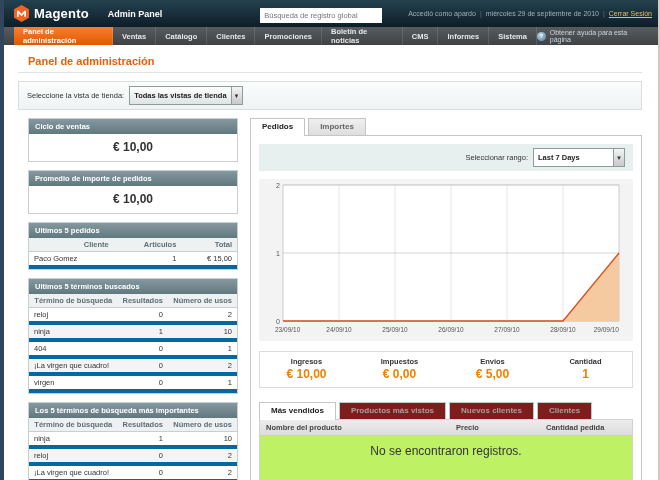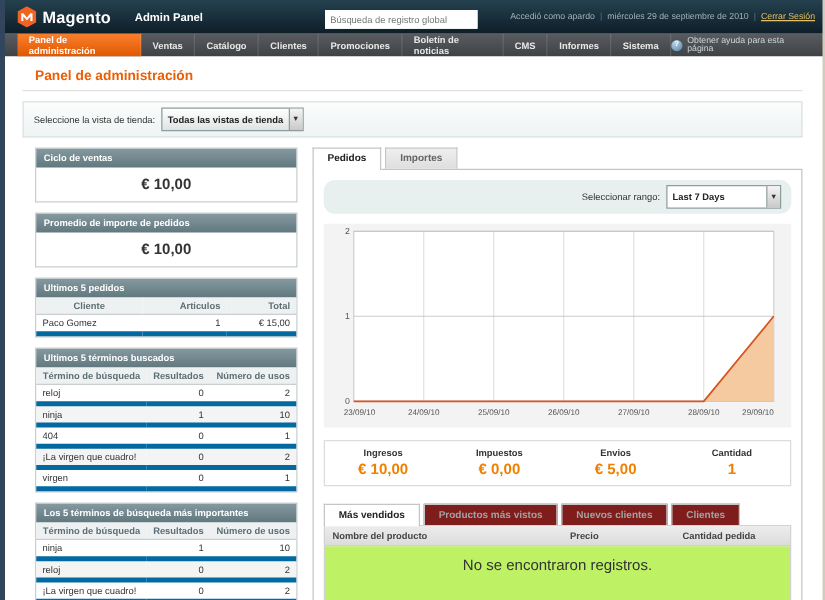--- a/index.html
+++ b/index.html
@@ -77,21 +77,21 @@
 
   
   .side-box { border:1px solid #c9cfcf; background:#fff; margin-bottom:8px; }
   .side-box-title {
     background:linear-gradient(#85999f, #61787f);
     color:#fff; font-size:7.5px; font-weight:bold; padding:3px 6px;
   }
   .side-box-value { text-align:center; font-size:12px; font-weight:bold; color:#333; padding:6px 0 7px; }
   table.side-table { width:100%; border-collapse:collapse; font-size:7.5px; }
   table.side-table th {
-    text-align:center; font-weight:bold; color:#5d6e75;
+    text-align:right; font-weight:bold; color:#5d6e75;
     background:#eef1f1; border-bottom:1px solid #c9cfcf;
     padding:2px 5px;
   }
   table.side-table td { padding:2px 5px; border-bottom:4px solid #0369a1; color:#333; }
   table.side-table tr:nth-child(even) td { background:#f4f4f4; }
   table.side-table th.num, table.side-table td.num { text-align:right; }
 
   
   .tab-row { display:flex; gap:3px; position:relative; z-index:2; }
   .tab {
@@ -99,21 +99,21 @@
     border:1px solid #c5c5c5; border-bottom:none;
     background:linear-gradient(#efefef, #dedede); color:#666;
   }
   .tab.active { background:#fff; color:#222; padding-bottom:5px; margin-bottom:-1px; }
   .tab.dimmed { color:#a2a2a2; background:#7f1d1d; }
   .panel {
     border:1px solid #c5c5c5; background:#fff; padding:8px;
   }
   .range-bar {
     background:#e7efef; padding:4px 8px; display:flex; align-items:center; justify-content:flex-end; gap:5px;
-    font-size:7.5px; color:#333;border-radius:9px;
+    font-size:7.5px; color:#333;
   }
   .range-bar .fake-select { background:#fff; min-width:92px; justify-content:space-between; }
   .chart-wrap { margin-top:8px; background:#f3f3f3; }
   .totals {
     margin-top:10px; border:1px solid #dcdcdc; display:flex; padding:5px 0 6px; background:#fff;
   }
   .total-cell { flex:1 1 0; text-align:center; }
   .total-label { font-size:7.5px; font-weight:bold; color:#333; }
   .total-value { font-size:12px; font-weight:bold; color:#f08000; margin-top:1px; }
 

